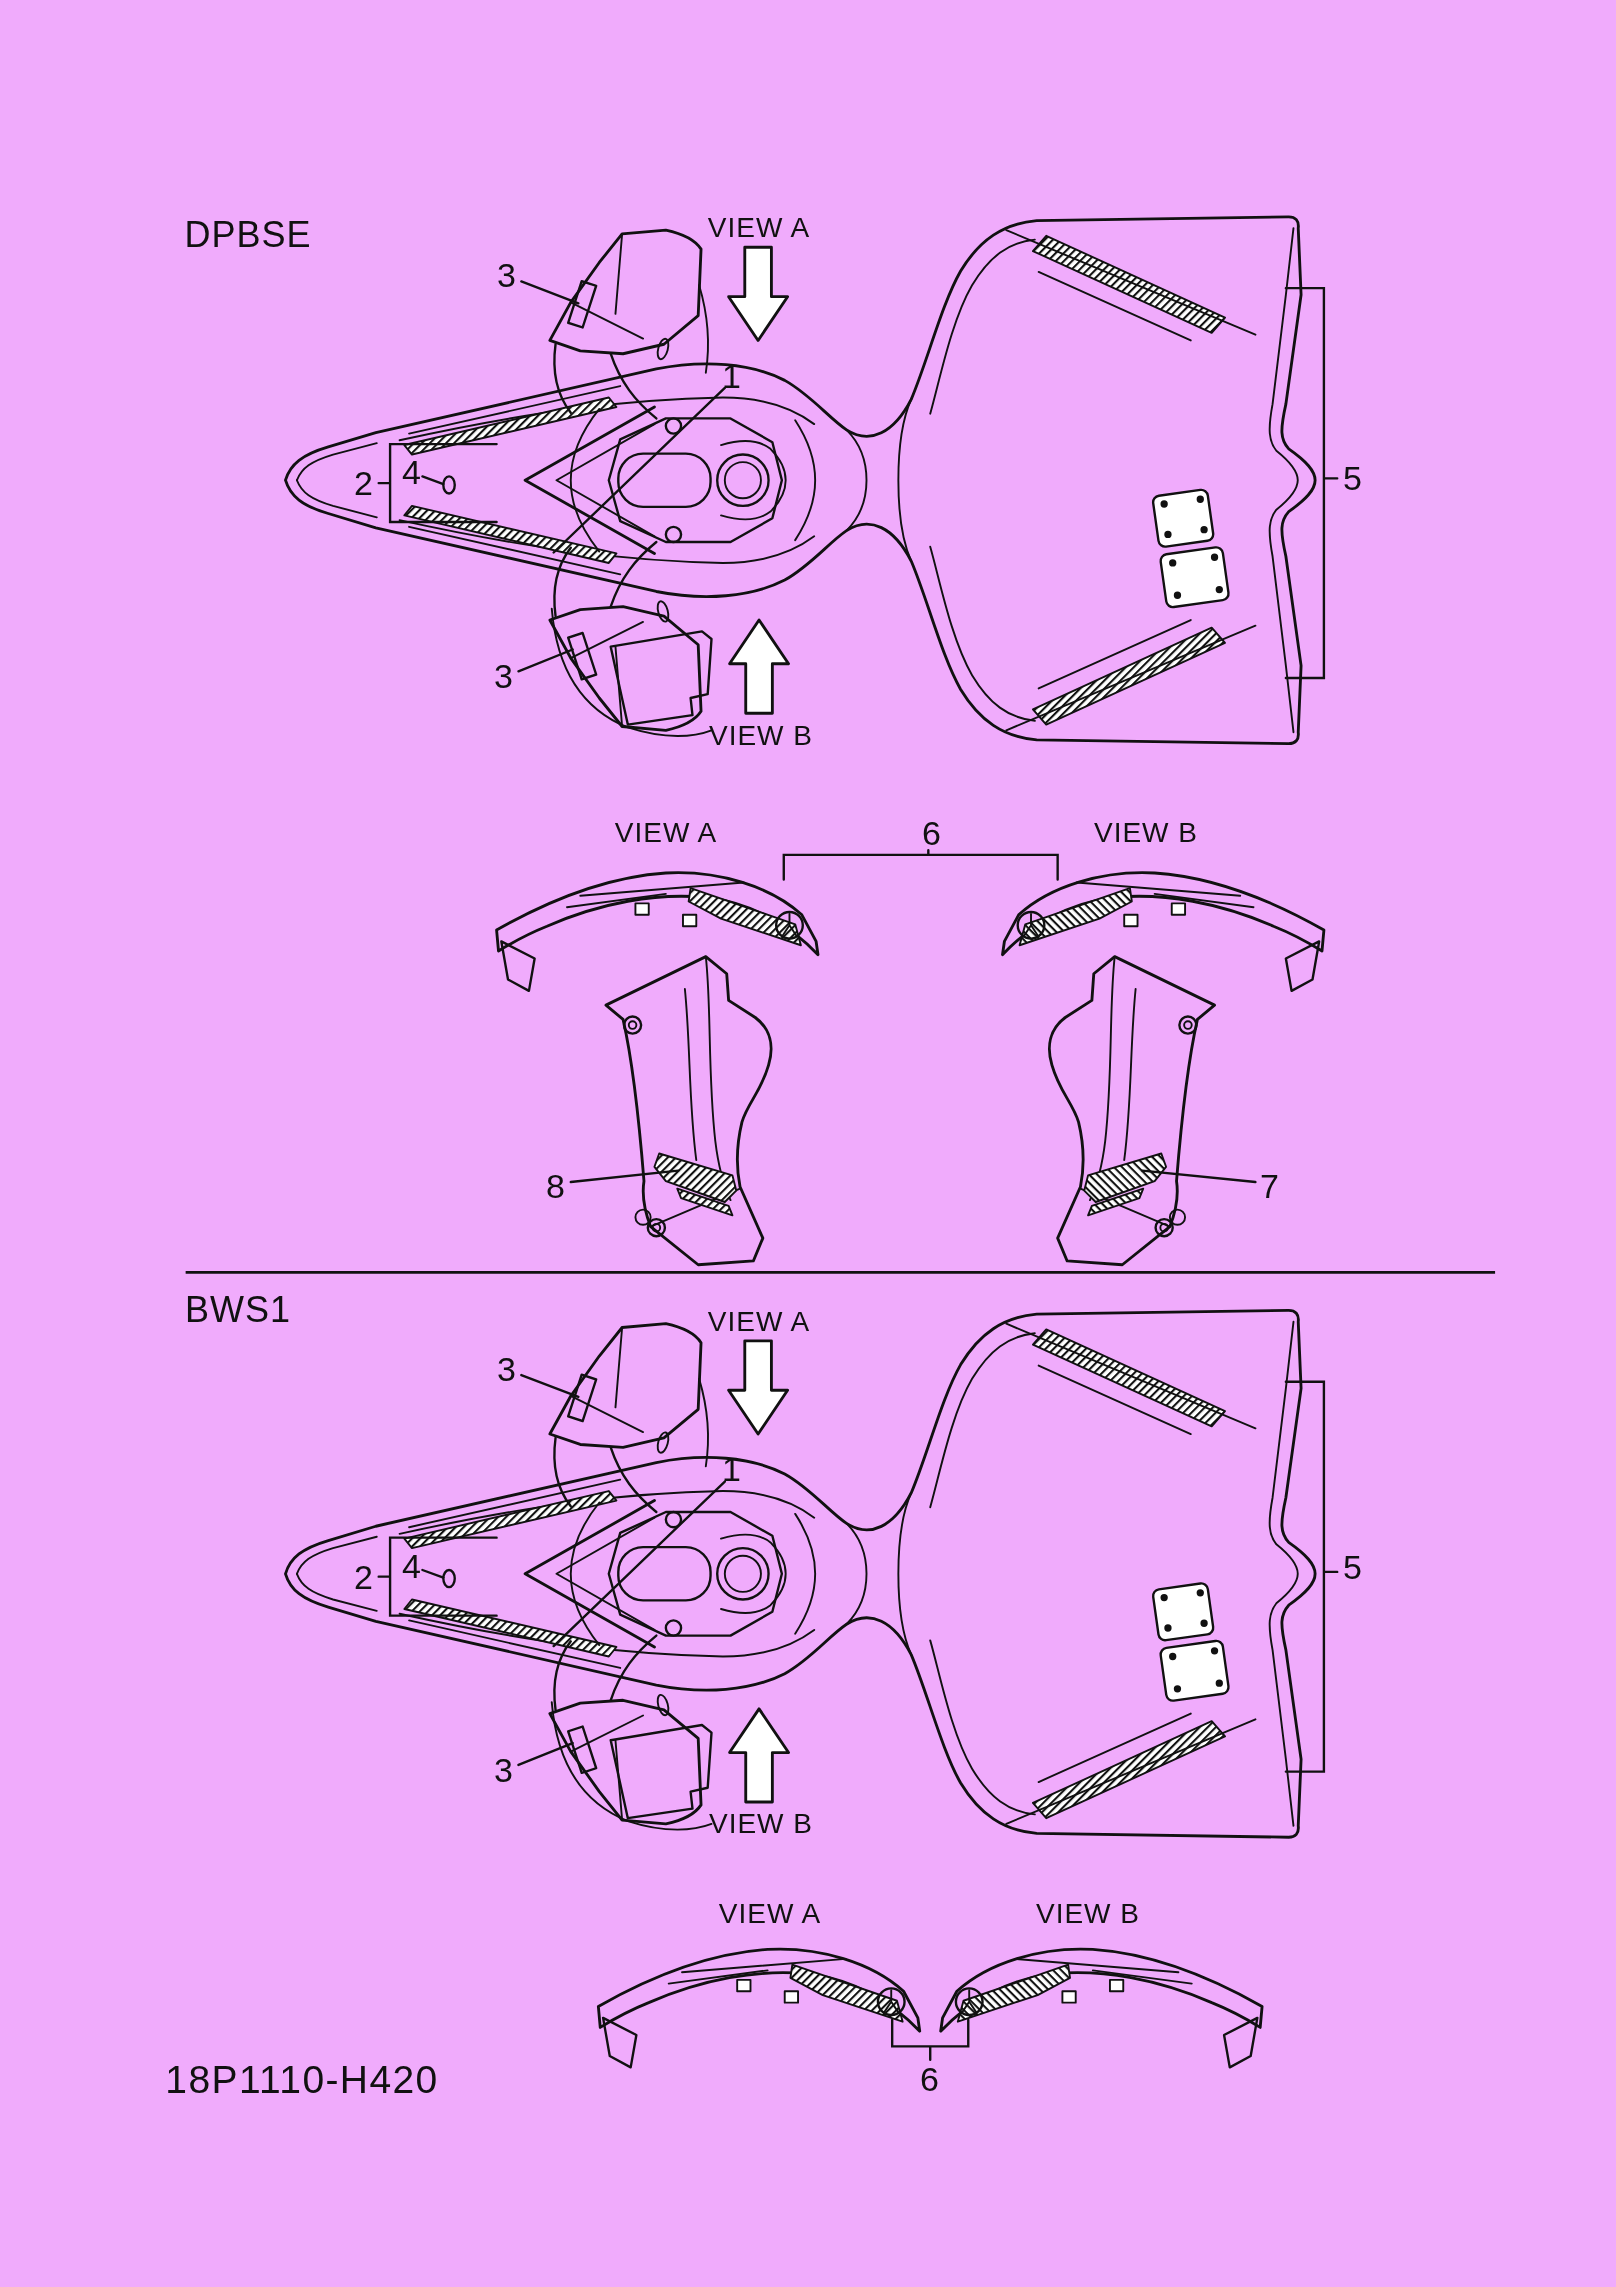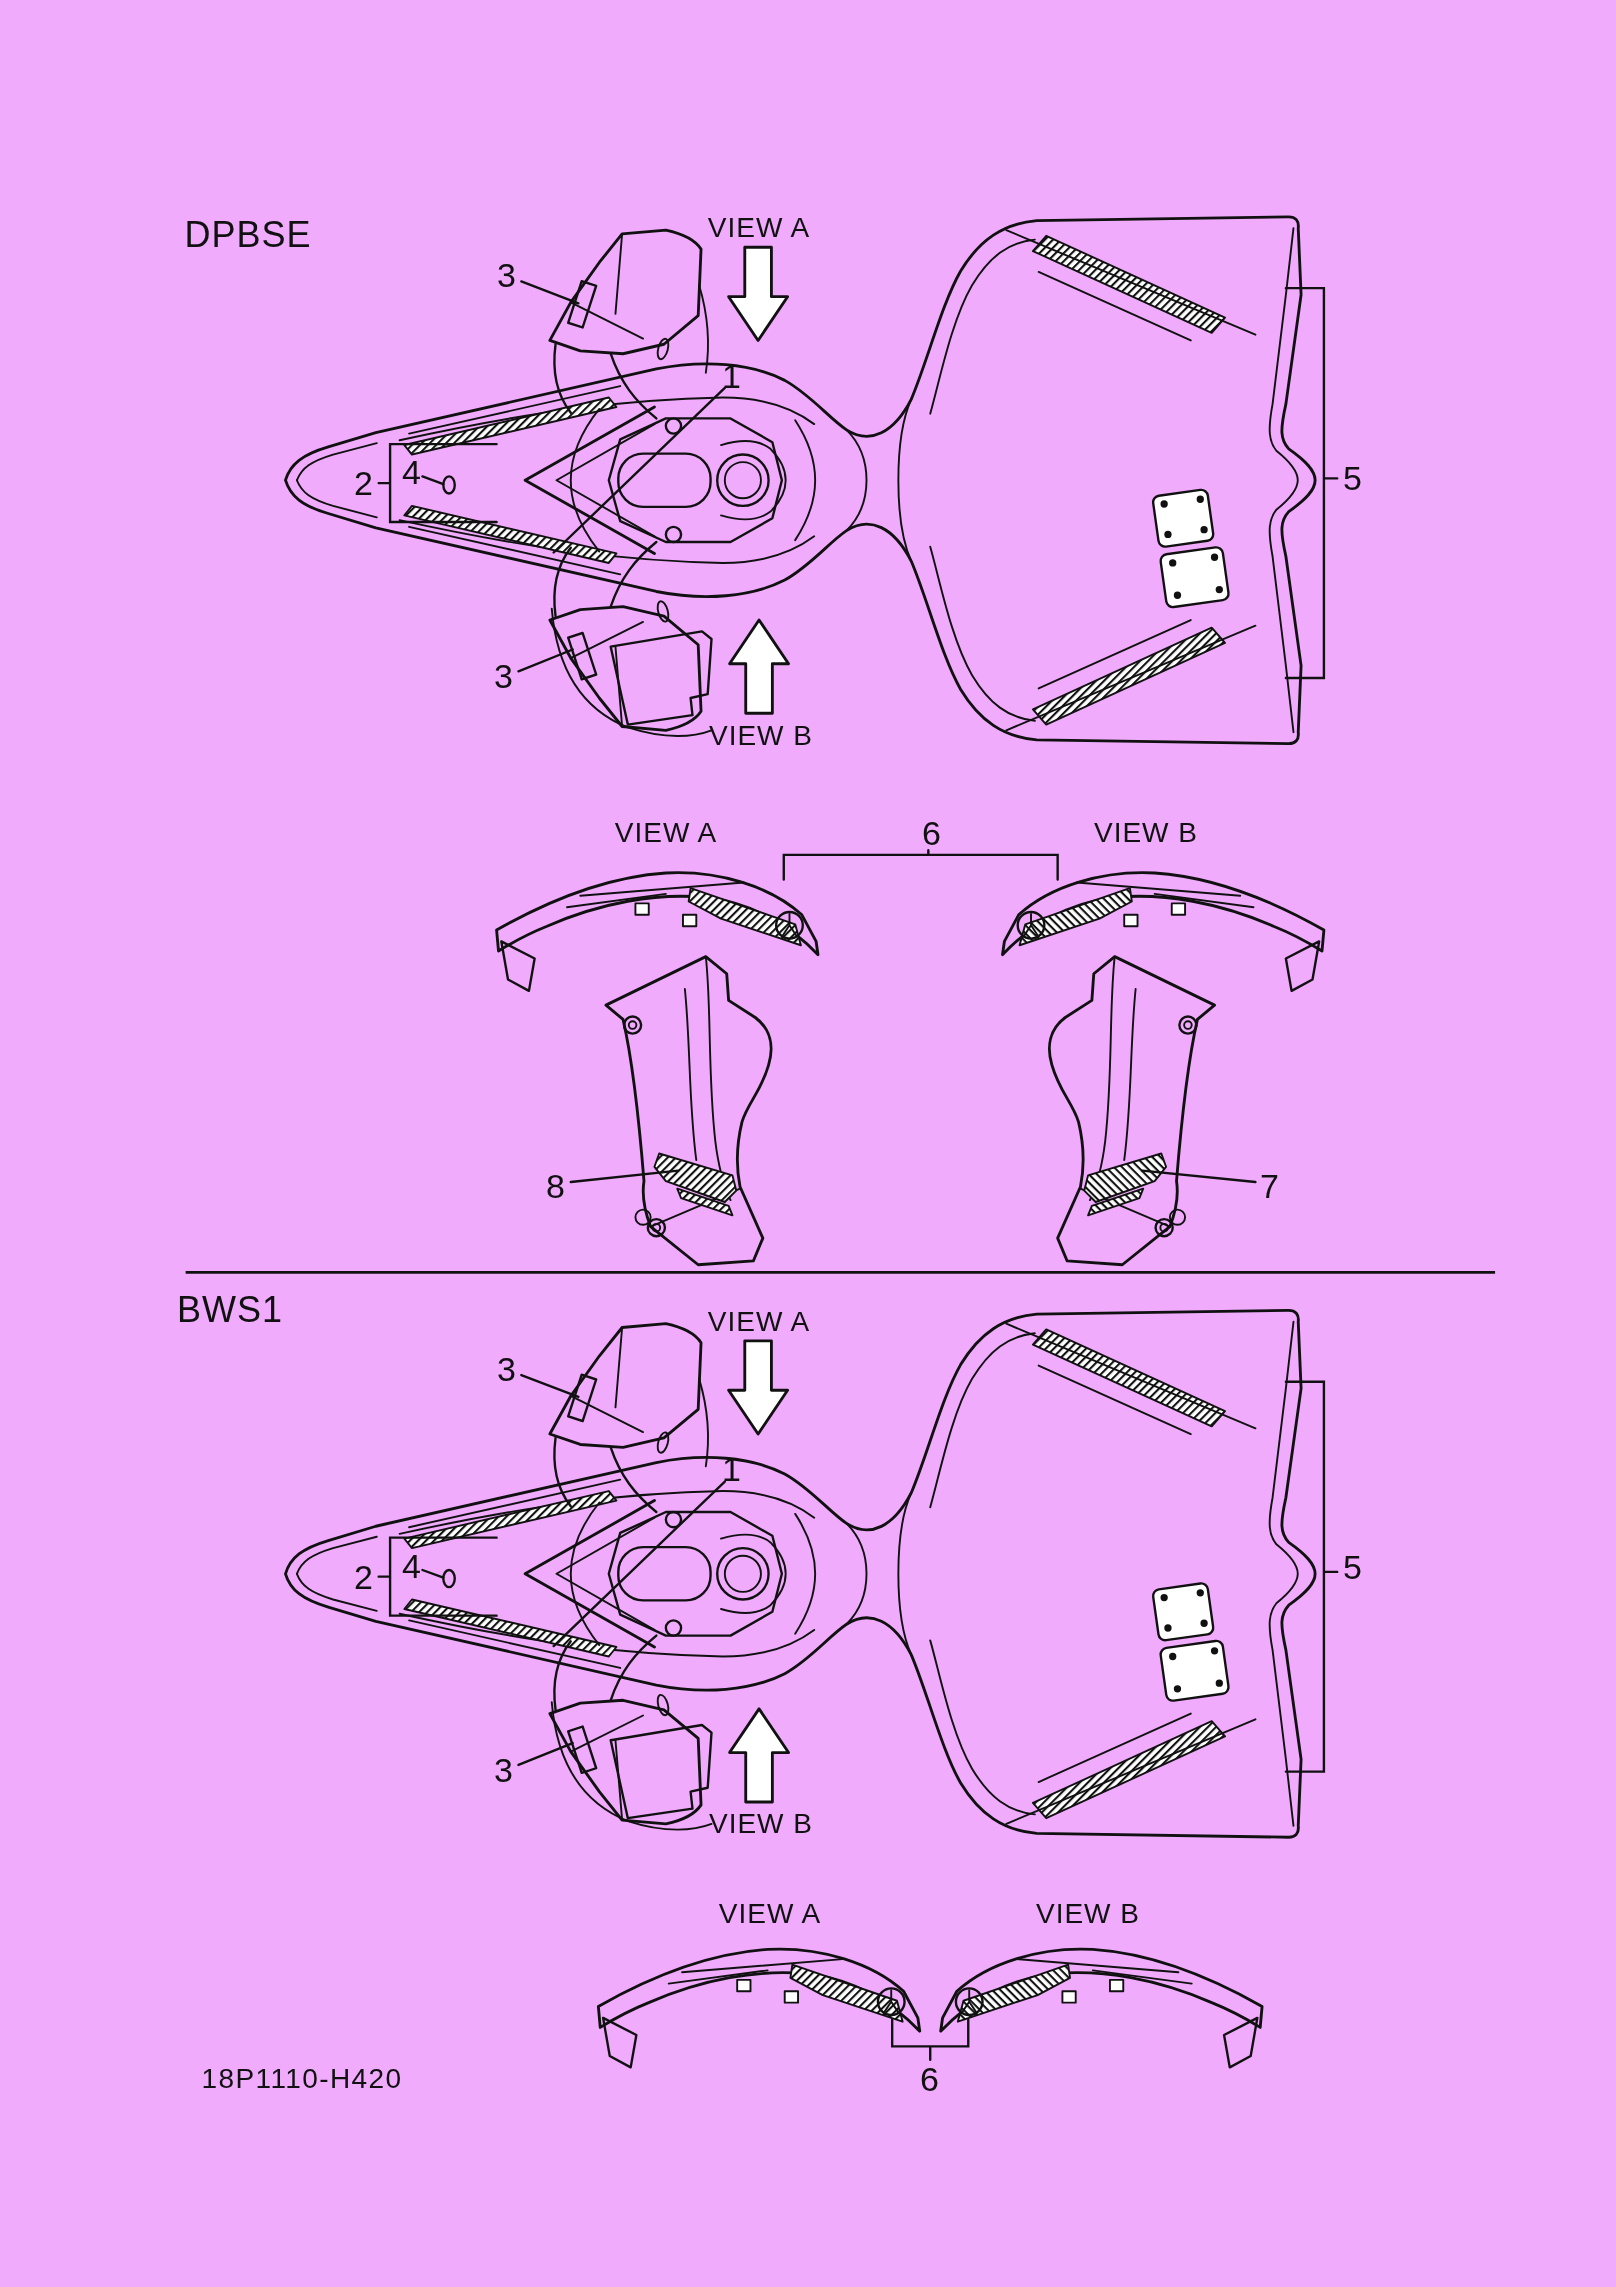--- a/index.html
+++ b/index.html
@@ -9,21 +9,21 @@
   }
   #art{position:absolute;left:0;top:0;width:1617px;height:2287px;}
   .lbl{
     position:absolute;transform:translate(-50%,-50%);
     font-family:"Liberation Sans",sans-serif;color:#111;
     white-space:nowrap;line-height:1;letter-spacing:1px;
   }
   .title{font-size:36px;}
   .view{font-size:28px;}
   .num{font-size:34px;}
-  .footer{font-size:28px;letter-spacing:1.4px;}
+  .footer{font-size:39px;letter-spacing:1.4px;}
 </style>
 </head>
 <body>
 
 <div id="page">
 
   <svg id="art" viewBox="0 0 1700 2405" xmlns="http://www.w3.org/2000/svg">
     <defs>
       <pattern id="hatch" width="6" height="6" patternUnits="userSpaceOnUse" patternTransform="rotate(45)">
         <rect width="6" height="6" fill="#ffffff"></rect>
@@ -210,21 +210,21 @@
   <div class="lbl num" style="left:412px;top:472px">4</div>
   <div class="lbl num" style="left:504px;top:676px">3</div>
   <div class="lbl num" style="left:1353px;top:478px">5</div>
 
   <div class="lbl view" style="left:666px;top:833px">VIEW A</div>
   <div class="lbl num" style="left:932px;top:833px">6</div>
   <div class="lbl view" style="left:1146px;top:833px">VIEW B</div>
   <div class="lbl num" style="left:556px;top:1186px">8</div>
   <div class="lbl num" style="left:1270px;top:1186px">7</div>
 
-  <div class="lbl title" style="left:230px;top:1310px">BWS1</div>
+  <div class="lbl title" style="left:238px;top:1310px">BWS1</div>
   <div class="lbl view" style="left:759px;top:1322px">VIEW A</div>
   <div class="lbl view" style="left:761px;top:1824px">VIEW B</div>
   <div class="lbl num" style="left:507px;top:1369px">3</div>
   <div class="lbl num" style="left:732px;top:1469px">1</div>
   <div class="lbl num" style="left:364px;top:1577px">2</div>
   <div class="lbl num" style="left:412px;top:1566px">4</div>
   <div class="lbl num" style="left:504px;top:1770px">3</div>
   <div class="lbl num" style="left:1353px;top:1567px">5</div>
 
   <div class="lbl view" style="left:770px;top:1914px">VIEW A</div>

